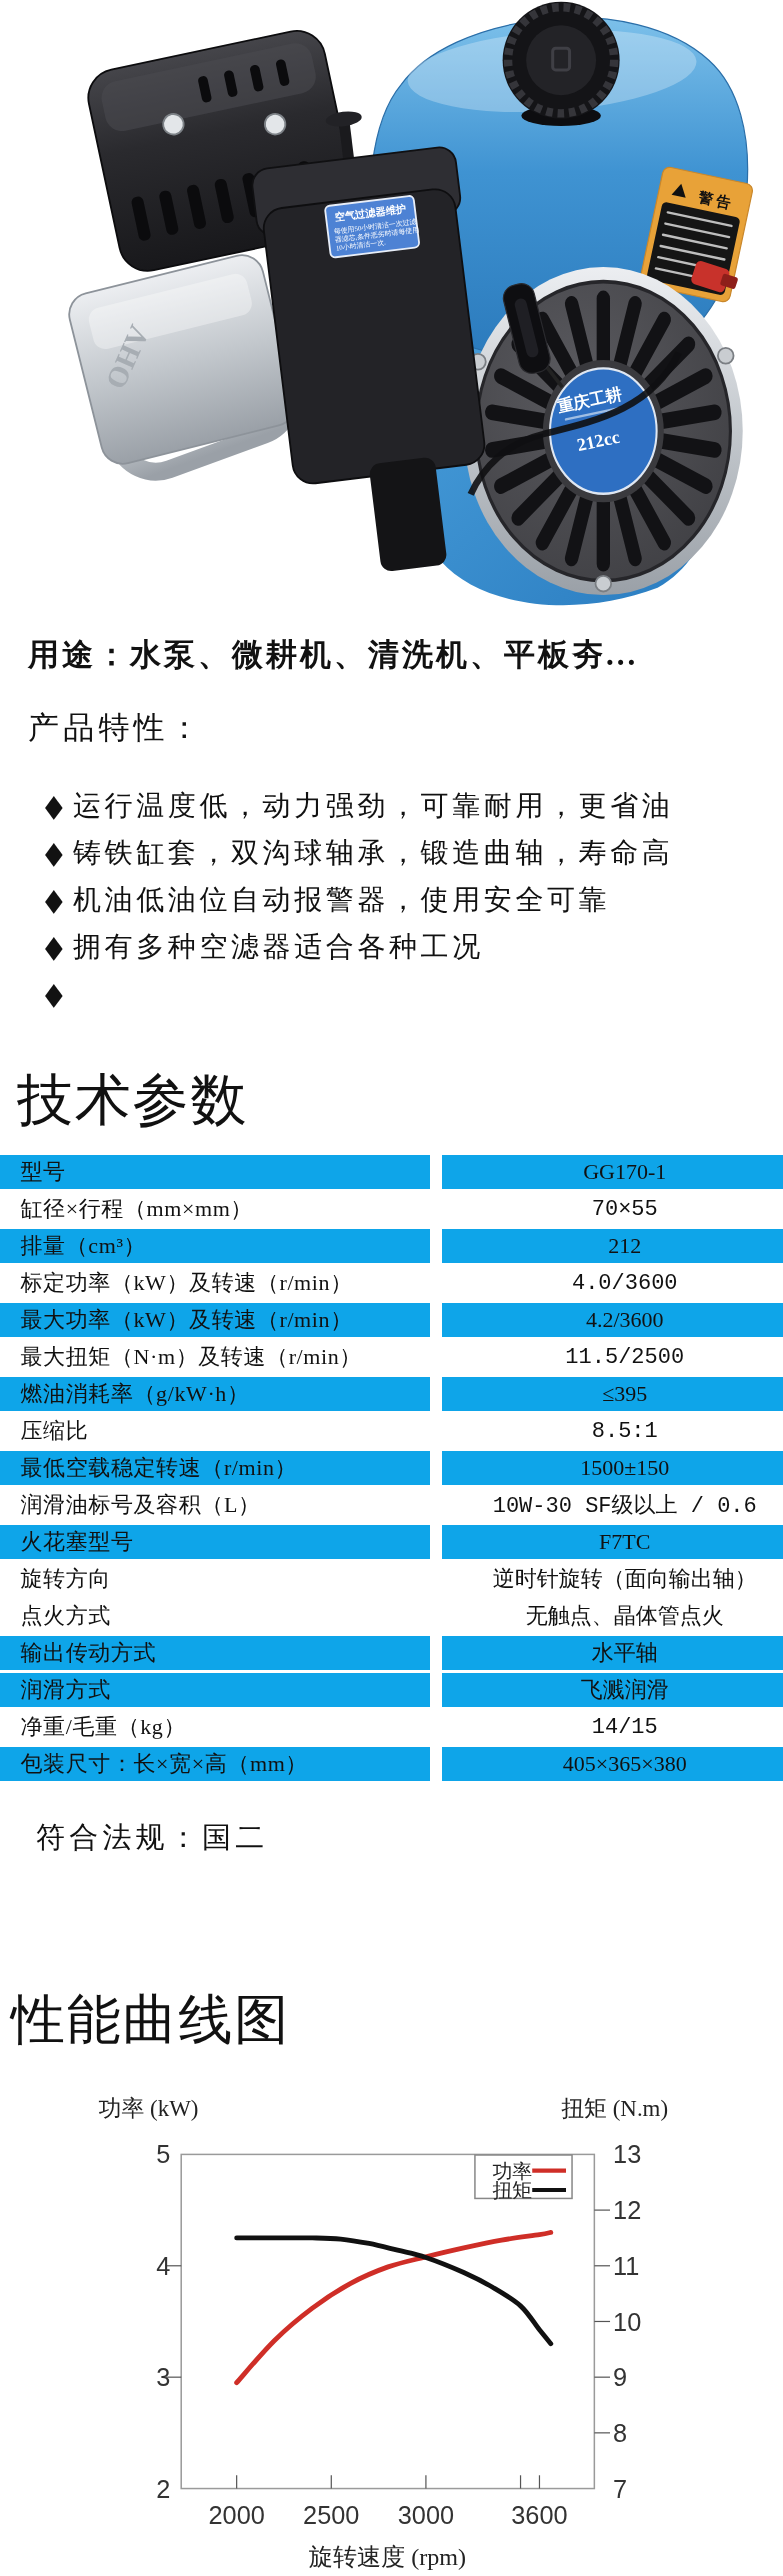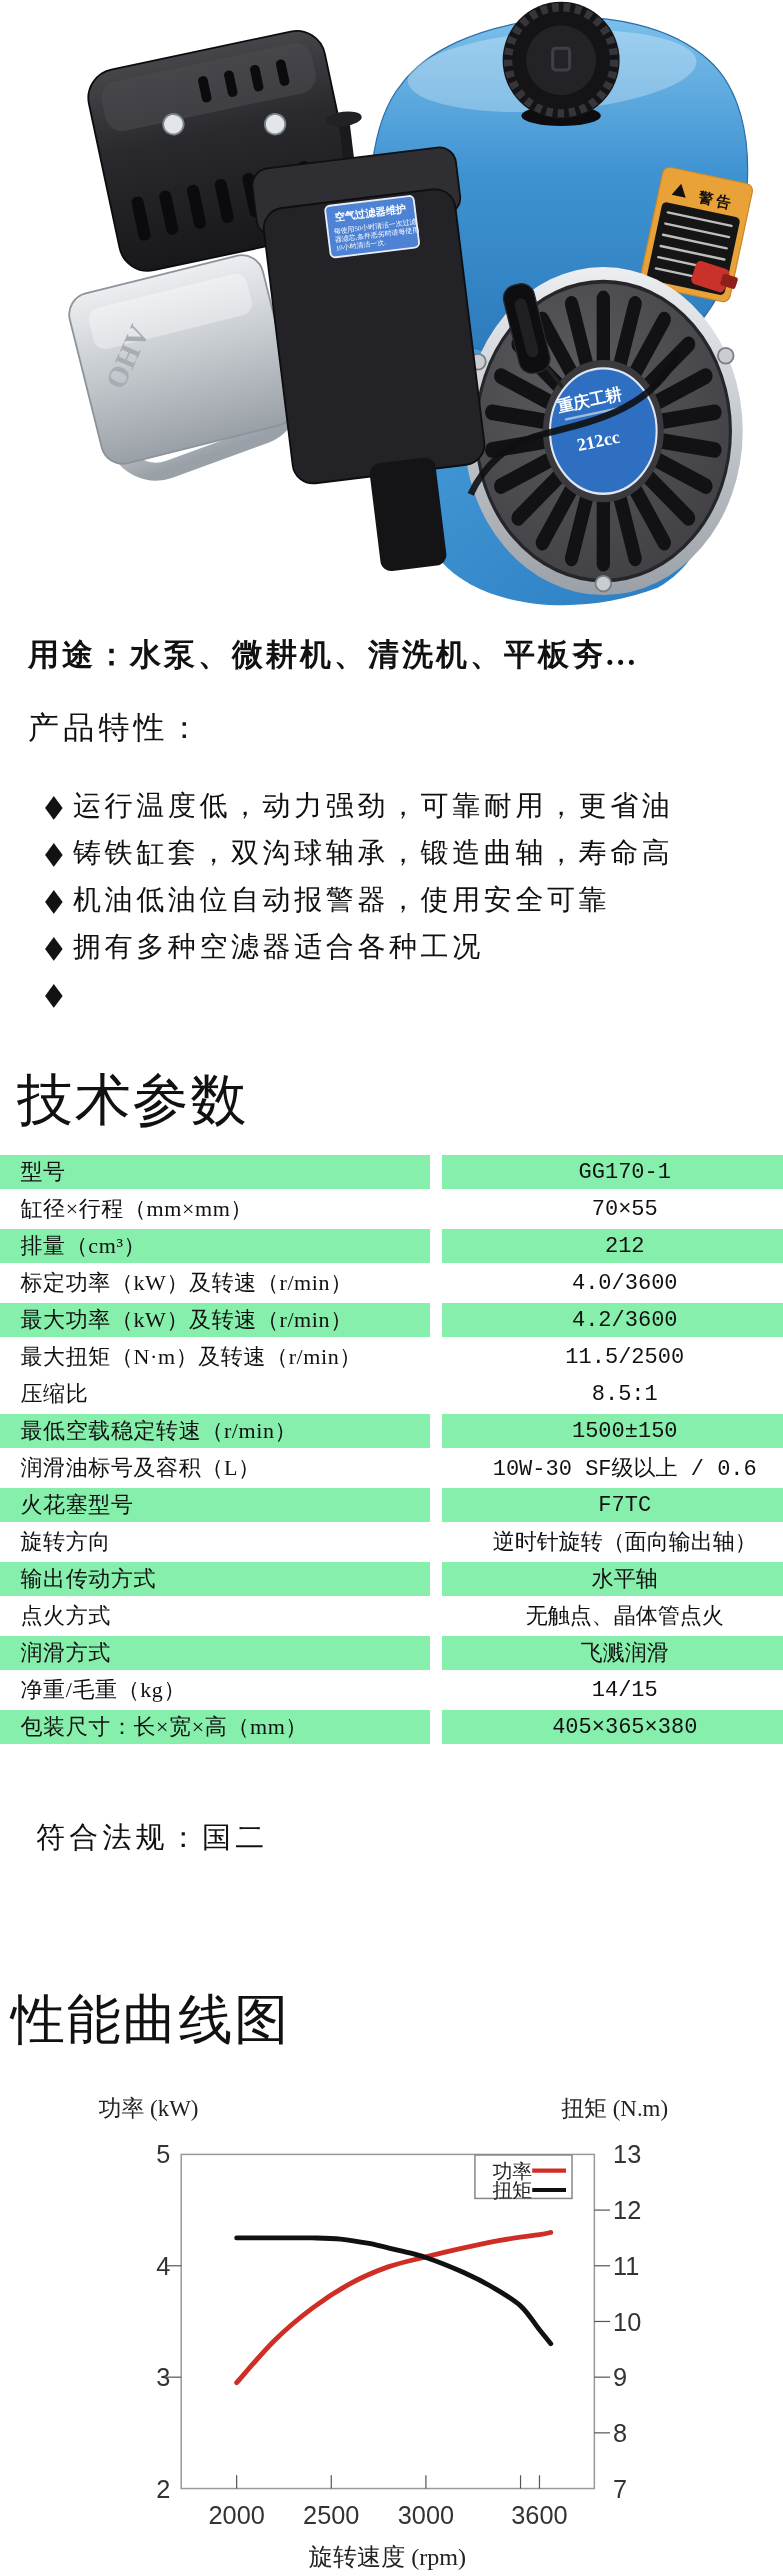--- a/index.html
+++ b/index.html
@@ -15,21 +15,21 @@
                 transform:scaleY(1.35);transform-origin:center;color:#121212;}
   .bullet-text{font-size:28px;letter-spacing:3.6px;white-space:nowrap;}
   .specs-title{left:17px;top:1063px;font-size:56px;letter-spacing:1.8px;}
   .spec-table{left:0;top:1155px;width:784px;}
   .spec-row{display:flex;height:34px;margin-bottom:3px;}
   .spec-label{width:430px;box-sizing:border-box;display:flex;align-items:center;
               padding-left:20.5px;font-size:22px;letter-spacing:0.6px;}
   .spec-gap{width:11.5px;}
   .spec-value{flex:1;display:flex;align-items:center;justify-content:center;
               font-size:22px;font-family:"Liberation Mono","DejaVu Sans Mono",monospace;letter-spacing:0;padding-left:24px;}
-  .spec-row.gray .spec-label,.spec-row.gray .spec-value{background:#86efac;}
+  .spec-row.gray .spec-label,.spec-row.gray .spec-value{background:#0ea5e9;font-family:Liberation Serif, serif;}
   .compliance{left:36px;top:1818px;font-size:29px;letter-spacing:4.2px;}
   .perf-title{left:11px;top:1984px;font-size:54px;letter-spacing:1.8px;}
   .chart-svg{position:absolute;left:0;top:2076px;width:784px;height:500px;}
   .num{font-family:"Liberation Sans","DejaVu Sans",sans-serif;}
   svg text{user-select:none;}
 </style>
 </head>
 <body>
 
 <div class="page">
@@ -240,20 +240,25 @@
       <div class="spec-row gray">
         <div class="spec-label">最大功率（kW）及转速（r/min）</div>
         <div class="spec-gap"></div>
         <div class="spec-value">4.2/3600</div>
       </div>
       <div class="spec-row">
         <div class="spec-label">最大扭矩（N·m）及转速（r/min）</div>
         <div class="spec-gap"></div>
         <div class="spec-value">11.5/2500</div>
       </div>
+      <div class="spec-row gray">
+        <div class="spec-label">燃油消耗率（g/kW·h）</div>
+        <div class="spec-gap"></div>
+        <div class="spec-value">≤395</div>
+      </div>
       <div class="spec-row">
         <div class="spec-label">压缩比</div>
         <div class="spec-gap"></div>
         <div class="spec-value">8.5:1</div>
       </div>
       <div class="spec-row gray">
         <div class="spec-label">最低空载稳定转速（r/min）</div>
         <div class="spec-gap"></div>
         <div class="spec-value">1500±150</div>
       </div>
@@ -265,29 +270,29 @@
       <div class="spec-row gray">
         <div class="spec-label">火花塞型号</div>
         <div class="spec-gap"></div>
         <div class="spec-value">F7TC</div>
       </div>
       <div class="spec-row">
         <div class="spec-label">旋转方向</div>
         <div class="spec-gap"></div>
         <div class="spec-value">逆时针旋转（面向输出轴）</div>
       </div>
+      <div class="spec-row">
+        <div class="spec-label">点火方式</div>
+        <div class="spec-gap"></div>
+        <div class="spec-value">无触点、晶体管点火</div>
+      </div>
       <div class="spec-row gray">
         <div class="spec-label">输出传动方式</div>
         <div class="spec-gap"></div>
         <div class="spec-value">水平轴</div>
-      </div>
-      <div class="spec-row">
-        <div class="spec-label">点火方式</div>
-        <div class="spec-gap"></div>
-        <div class="spec-value">无触点、晶体管点火</div>
       </div>
       <div class="spec-row gray">
         <div class="spec-label">润滑方式</div>
         <div class="spec-gap"></div>
         <div class="spec-value">飞溅润滑</div>
       </div>
       <div class="spec-row">
         <div class="spec-label">净重/毛重（kg）</div>
         <div class="spec-gap"></div>
         <div class="spec-value">14/15</div>

